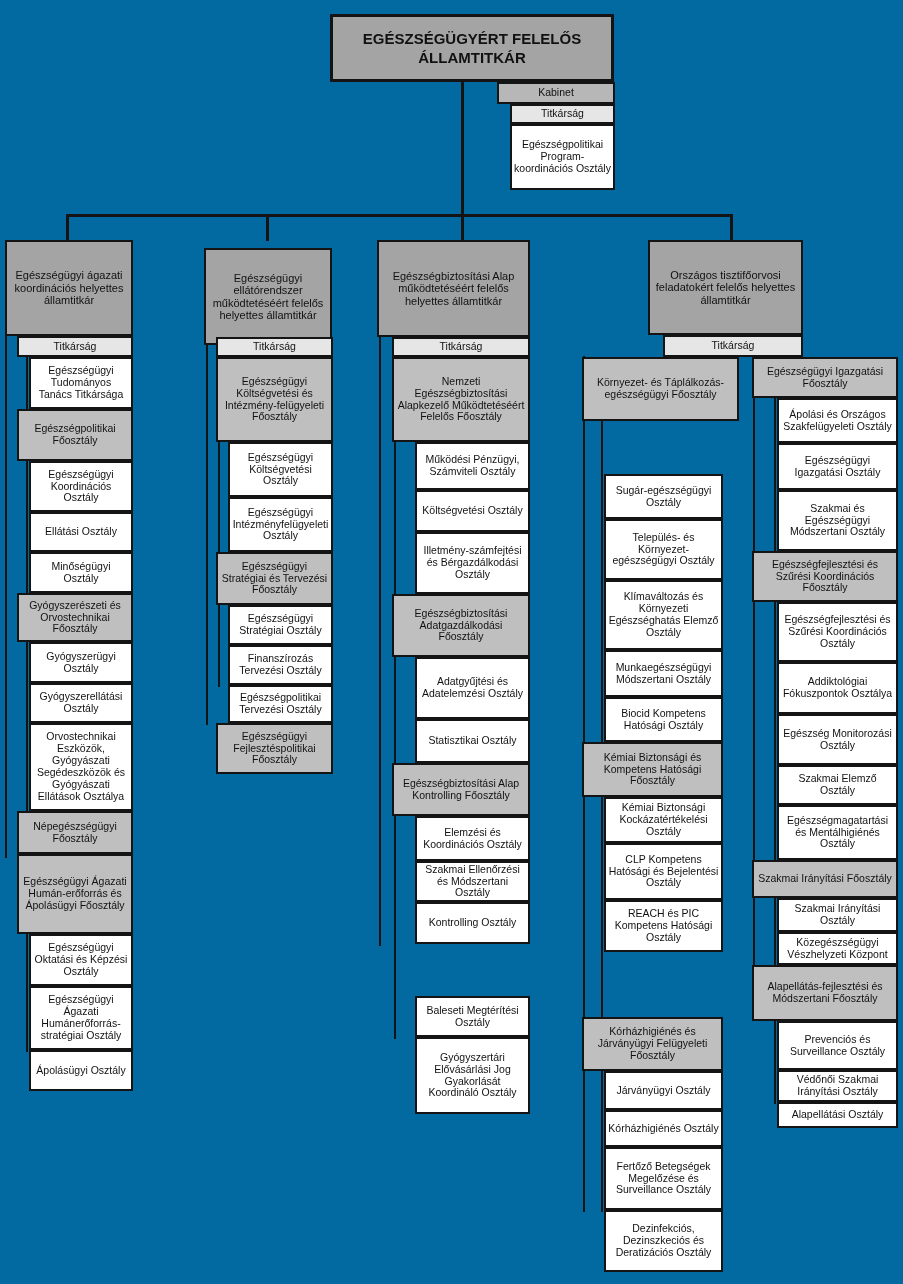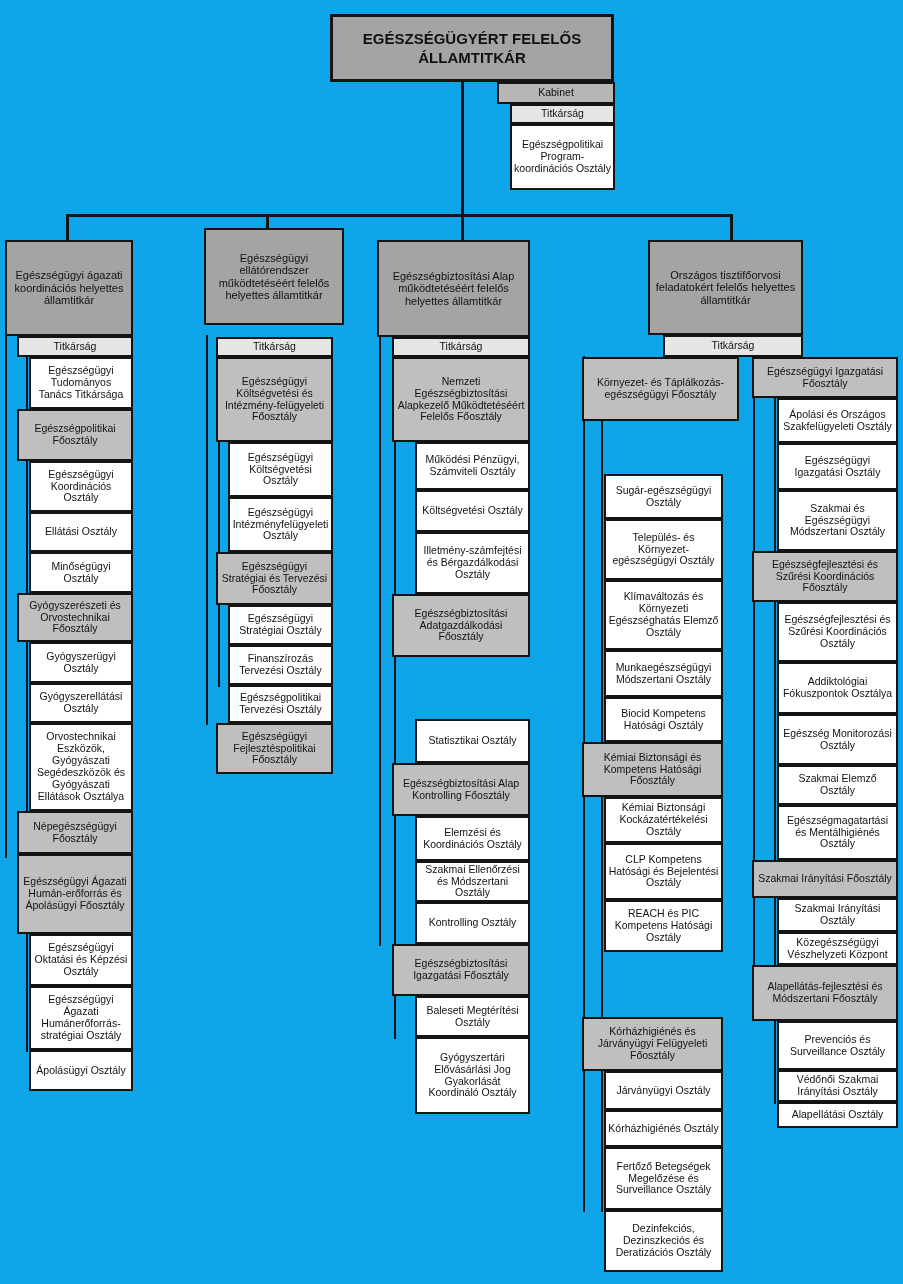--- a/index.html
+++ b/index.html
@@ -1,16 +1,16 @@
 <!DOCTYPE html>
 <html><head>
 <meta charset="utf-8">
 <style>
   html,body{margin:0;padding:0;background:#ffffff;}
-  .canvas{position:relative;width:903px;height:1284px;background:#0ea5e9;overflow:hidden;
+  .canvas{position:relative;width:903px;height:1284px;background:#0369a1;overflow:hidden;
           font-family:"Liberation Sans", sans-serif;color:#111;}
   .ln{position:absolute;background:#141414;}
   .bx{position:absolute;box-sizing:border-box;border:2px solid #141414;background:#ffffff;
       display:flex;align-items:center;justify-content:center;text-align:center;
       padding:1px 2px;font-size:10.5px;line-height:1.13;}
   .top{background:#a4a4a4;border-width:3px;font-weight:bold;font-size:15px;line-height:1.3;}
   .head{background:#a4a4a4;font-size:11px;}
   .sec{background:#e6e6e6;}
   .kab{background:#b7b7b7;}
   .foo{background:#bfbfbf;}
@@ -54,44 +54,44 @@
   <div class="bx foo" style="left:17px;top:593px;width:116px;height:49px">Gyógyszerészeti és Orvostechnikai Főosztály</div>
   <div class="bx" style="left:29px;top:642px;width:104px;height:41px">Gyógyszerügyi Osztály</div>
   <div class="bx" style="left:29px;top:683px;width:104px;height:40px">Gyógyszerellátási Osztály</div>
   <div class="bx" style="left:29px;top:723px;width:104px;height:88px">Orvostechnikai Eszközök, Gyógyászati Segédeszközök és Gyógyászati Ellátások Osztálya</div>
   <div class="bx foo" style="left:17px;top:811px;width:116px;height:43px">Népegészségügyi Főosztály</div>
   <div class="bx foo" style="left:17px;top:854px;width:116px;height:80px">Egészségügyi Ágazati Humán-erőforrás és Ápolásügyi Főosztály</div>
   <div class="bx" style="left:29px;top:934px;width:104px;height:52px">Egészségügyi Oktatási és Képzési Osztály</div>
   <div class="bx" style="left:29px;top:986px;width:104px;height:64px">Egészségügyi Ágazati Humánerőforrás-stratégiai Osztály</div>
   <div class="bx" style="left:29px;top:1050px;width:104px;height:41px">Ápolásügyi Osztály</div>
 
-  <div class="bx head" style="left:204px;top:228px;width:140px;height:97px">Egészségügyi ellátórendszer működtetéséért felelős helyettes államtitkár</div>
+  <div class="bx head" style="left:204px;top:248px;width:128px;height:97px">Egészségügyi ellátórendszer működtetéséért felelős helyettes államtitkár</div>
   <div class="bx sec" style="left:216px;top:337px;width:117px;height:20px">Titkárság</div>
   <div class="bx foo" style="left:216px;top:357px;width:117px;height:85px">Egészségügyi Költségvetési és Intézmény-felügyeleti Főosztály</div>
   <div class="bx" style="left:228px;top:442px;width:105px;height:55px">Egészségügyi Költségvetési Osztály</div>
   <div class="bx" style="left:228px;top:497px;width:105px;height:55px">Egészségügyi Intézményfelügyeleti Osztály</div>
   <div class="bx foo" style="left:216px;top:552px;width:117px;height:53px">Egészségügyi Stratégiai és Tervezési Főosztály</div>
   <div class="bx" style="left:228px;top:605px;width:105px;height:40px">Egészségügyi Stratégiai Osztály</div>
   <div class="bx" style="left:228px;top:645px;width:105px;height:40px">Finanszírozás Tervezési Osztály</div>
   <div class="bx" style="left:228px;top:685px;width:105px;height:38px">Egészségpolitikai Tervezési Osztály</div>
   <div class="bx foo" style="left:216px;top:723px;width:117px;height:51px">Egészségügyi Fejlesztéspolitikai Főosztály</div>
 
   <div class="bx head" style="left:377px;top:240px;width:153px;height:97px">Egészségbiztosítási Alap működtetéséért felelős helyettes államtitkár</div>
   <div class="bx sec" style="left:392px;top:337px;width:138px;height:20px">Titkárság</div>
   <div class="bx foo" style="left:392px;top:357px;width:138px;height:85px">Nemzeti Egészségbiztosítási Alapkezelő Működtetéséért Felelős Főosztály</div>
   <div class="bx" style="left:415px;top:442px;width:115px;height:48px">Működési Pénzügyi, Számviteli Osztály</div>
   <div class="bx" style="left:415px;top:490px;width:115px;height:42px">Költségvetési Osztály</div>
   <div class="bx" style="left:415px;top:532px;width:115px;height:62px">Illetmény-számfejtési és Bérgazdálkodási Osztály</div>
   <div class="bx foo" style="left:392px;top:594px;width:138px;height:63px">Egészségbiztosítási Adatgazdálkodási Főosztály</div>
+  <div class="bx" style="left:415px;top:657px;width:115px;height:62px">Adatgyűjtési és Adatelemzési Osztály</div>
   <div class="bx" style="left:415px;top:719px;width:115px;height:44px">Statisztikai Osztály</div>
   <div class="bx foo" style="left:392px;top:763px;width:138px;height:53px">Egészségbiztosítási Alap Kontrolling Főosztály</div>
   <div class="bx" style="left:415px;top:816px;width:115px;height:45px">Elemzési és Koordinációs Osztály</div>
   <div class="bx" style="left:415px;top:861px;width:115px;height:41px">Szakmai Ellenőrzési és Módszertani Osztály</div>
   <div class="bx" style="left:415px;top:902px;width:115px;height:42px">Kontrolling Osztály</div>
-  <div class="bx foo" style="left:392px;top:944px;width:138px;height:52px">Egészségbiztosítási Igazgatási Főosztály</div>
   <div class="bx" style="left:415px;top:996px;width:115px;height:41px">Baleseti Megtérítési Osztály</div>
   <div class="bx" style="left:415px;top:1037px;width:115px;height:77px">Gyógyszertári Elővásárlási Jog Gyakorlását Koordináló Osztály</div>
 
   <div class="bx head" style="left:648px;top:240px;width:155px;height:95px">Országos tisztifőorvosi feladatokért felelős helyettes államtitkár</div>
   <div class="bx sec" style="left:663px;top:335px;width:140px;height:22px">Titkárság</div>
 
   <div class="bx foo" style="left:582px;top:357px;width:157px;height:64px">Környezet- és Táplálkozás-egészségügyi Főosztály</div>
   <div class="bx" style="left:604px;top:474px;width:119px;height:45px">Sugár-egészségügyi Osztály</div>
   <div class="bx" style="left:604px;top:519px;width:119px;height:61px">Település- és Környezet-egészségügyi Osztály</div>
   <div class="bx" style="left:604px;top:580px;width:119px;height:70px">Klímaváltozás és Környezeti Egészséghatás Elemző Osztály</div>

